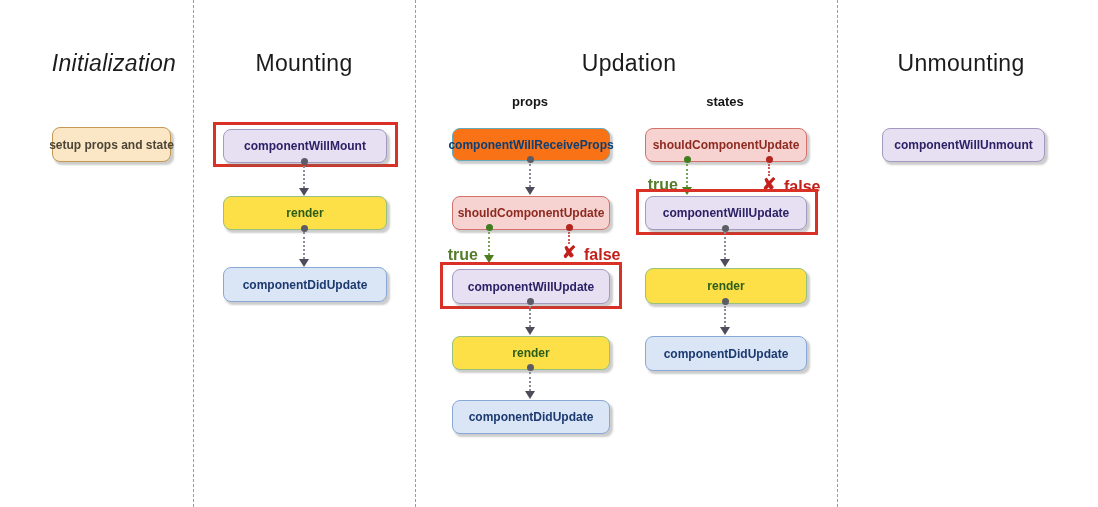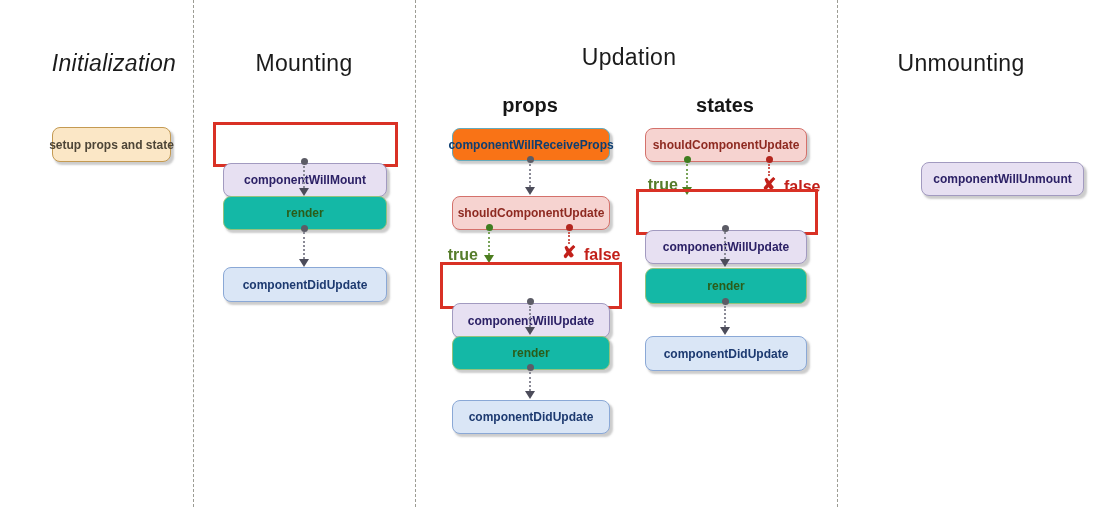--- a/index.html
+++ b/index.html
@@ -1,26 +1,26 @@
 <!DOCTYPE html>
 <html><head>
 <meta charset="utf-8">
 <style>
   html,body{margin:0;padding:0;background:#ffffff;}
   #canvas{position:relative;width:1098px;height:507px;background:#ffffff;overflow:hidden;
           font-family:"Liberation Sans",sans-serif;}
   .sep{position:absolute;top:0;height:507px;width:0;border-left:1px dashed #9c9c94;}
   .hd{position:absolute;text-align:center;font-size:23px;font-weight:500;color:#1b1b1b;letter-spacing:.3px;}
-  .shd{position:absolute;text-align:center;font-size:20px;font-weight:bold;color:#161616;}
+  .shd{position:absolute;text-align:center;font-size:13px;font-weight:bold;color:#161616;}
   .bx{position:absolute;display:flex;align-items:center;justify-content:center;
       border-radius:8px;border:1px solid;font-size:12px;font-weight:bold;
       box-shadow:2.5px 3px 2px rgba(110,110,110,.35);white-space:nowrap;}
   .yellow{background:#fbe7c6;border-color:#c49a52;color:#4d4537;}
-  .purple{background:#e7e0f2;border-color:#a29ac0;color:#2c2166;margin-top:34px;}
-  .green {background:#14b8a6;border-color:#95c27e;color:#2b5c19;}
+  .purple{background:#e7e0f2;border-color:#a29ac0;color:#2c2166;}
+  .green {background:#fde047;border-color:#95c27e;color:#2b5c19;}
   .blue  {background:#dae6f6;border-color:#8aa8d6;color:#1d3a70;}
   .cyan  {background:#f97316;border-color:#64aabb;color:#0e3e72;}
   .pink  {background:#f6d3d0;border-color:#d4716b;color:#8e2a21;}
   .hl{position:absolute;border:3px solid #d93125;background:transparent;}
   .vln{position:absolute;width:0;border-left:2px dotted #8a8a96;}
   .vln.g{border-left-color:#7aa45a;}
   .vln.r{border-left-color:#cc5a52;}
   .cdot{position:absolute;width:7px;height:7px;border-radius:50%;background:#5c5c66;}
   .cdot.g{background:#3f7d20;}
   .cdot.r{background:#b3261e;}
@@ -36,21 +36,21 @@
 <body>
 
 <div id="canvas">
 
   <div class="sep" style="left:193px;"></div>
   <div class="sep" style="left:415px;"></div>
   <div class="sep" style="left:837px;"></div>
 
   <div class="hd" style="left:14px;top:50px;width:200px;font-style:italic;">Initialization</div>
   <div class="hd" style="left:204px;top:50px;width:200px;">Mounting</div>
-  <div class="hd" style="left:529px;top:44px;width:200px;">Updation</div>
+  <div class="hd" style="left:529px;top:50px;width:200px;">Updation</div>
   <div class="hd" style="left:861px;top:50px;width:200px;">Unmounting</div>
 
   <div class="shd" style="left:480px;top:94px;width:100px;">props</div>
   <div class="shd" style="left:675px;top:94px;width:100px;">states</div>
 
   <div class="bx yellow" style="left:52px;top:127px;width:117px;height:33px;">setup props and state</div>
 
   <div class="hl" style="left:213px;top:122px;width:179px;height:39px;"></div>
   <div class="bx purple" style="left:223px;top:129px;width:162px;height:32px;">componentWillMount</div>
   <div class="cdot" style="left:301px;top:158px;"></div>
@@ -105,15 +105,15 @@
   <div class="bx purple" style="left:645px;top:196px;width:160px;height:32px;">componentWillUpdate</div>
   <div class="cdot" style="left:722px;top:225px;"></div>
   <div class="vln" style="left:724px;top:232px;height:27px;"></div>
   <div class="arr" style="left:720px;top:259px;"></div>
   <div class="bx green" style="left:645px;top:268px;width:160px;height:34px;">render</div>
   <div class="cdot" style="left:722px;top:298px;"></div>
   <div class="vln" style="left:724px;top:306px;height:21px;"></div>
   <div class="arr" style="left:720px;top:327px;"></div>
   <div class="bx blue" style="left:645px;top:336px;width:160px;height:33px;">componentDidUpdate</div>
 
-  <div class="bx purple" style="left:921px;top:128px;width:161px;height:32px;">componentWillUnmount</div>
+  <div class="bx purple" style="left:882px;top:128px;width:161px;height:32px;">componentWillUnmount</div>
 
 </div>
 
 </body></html>

